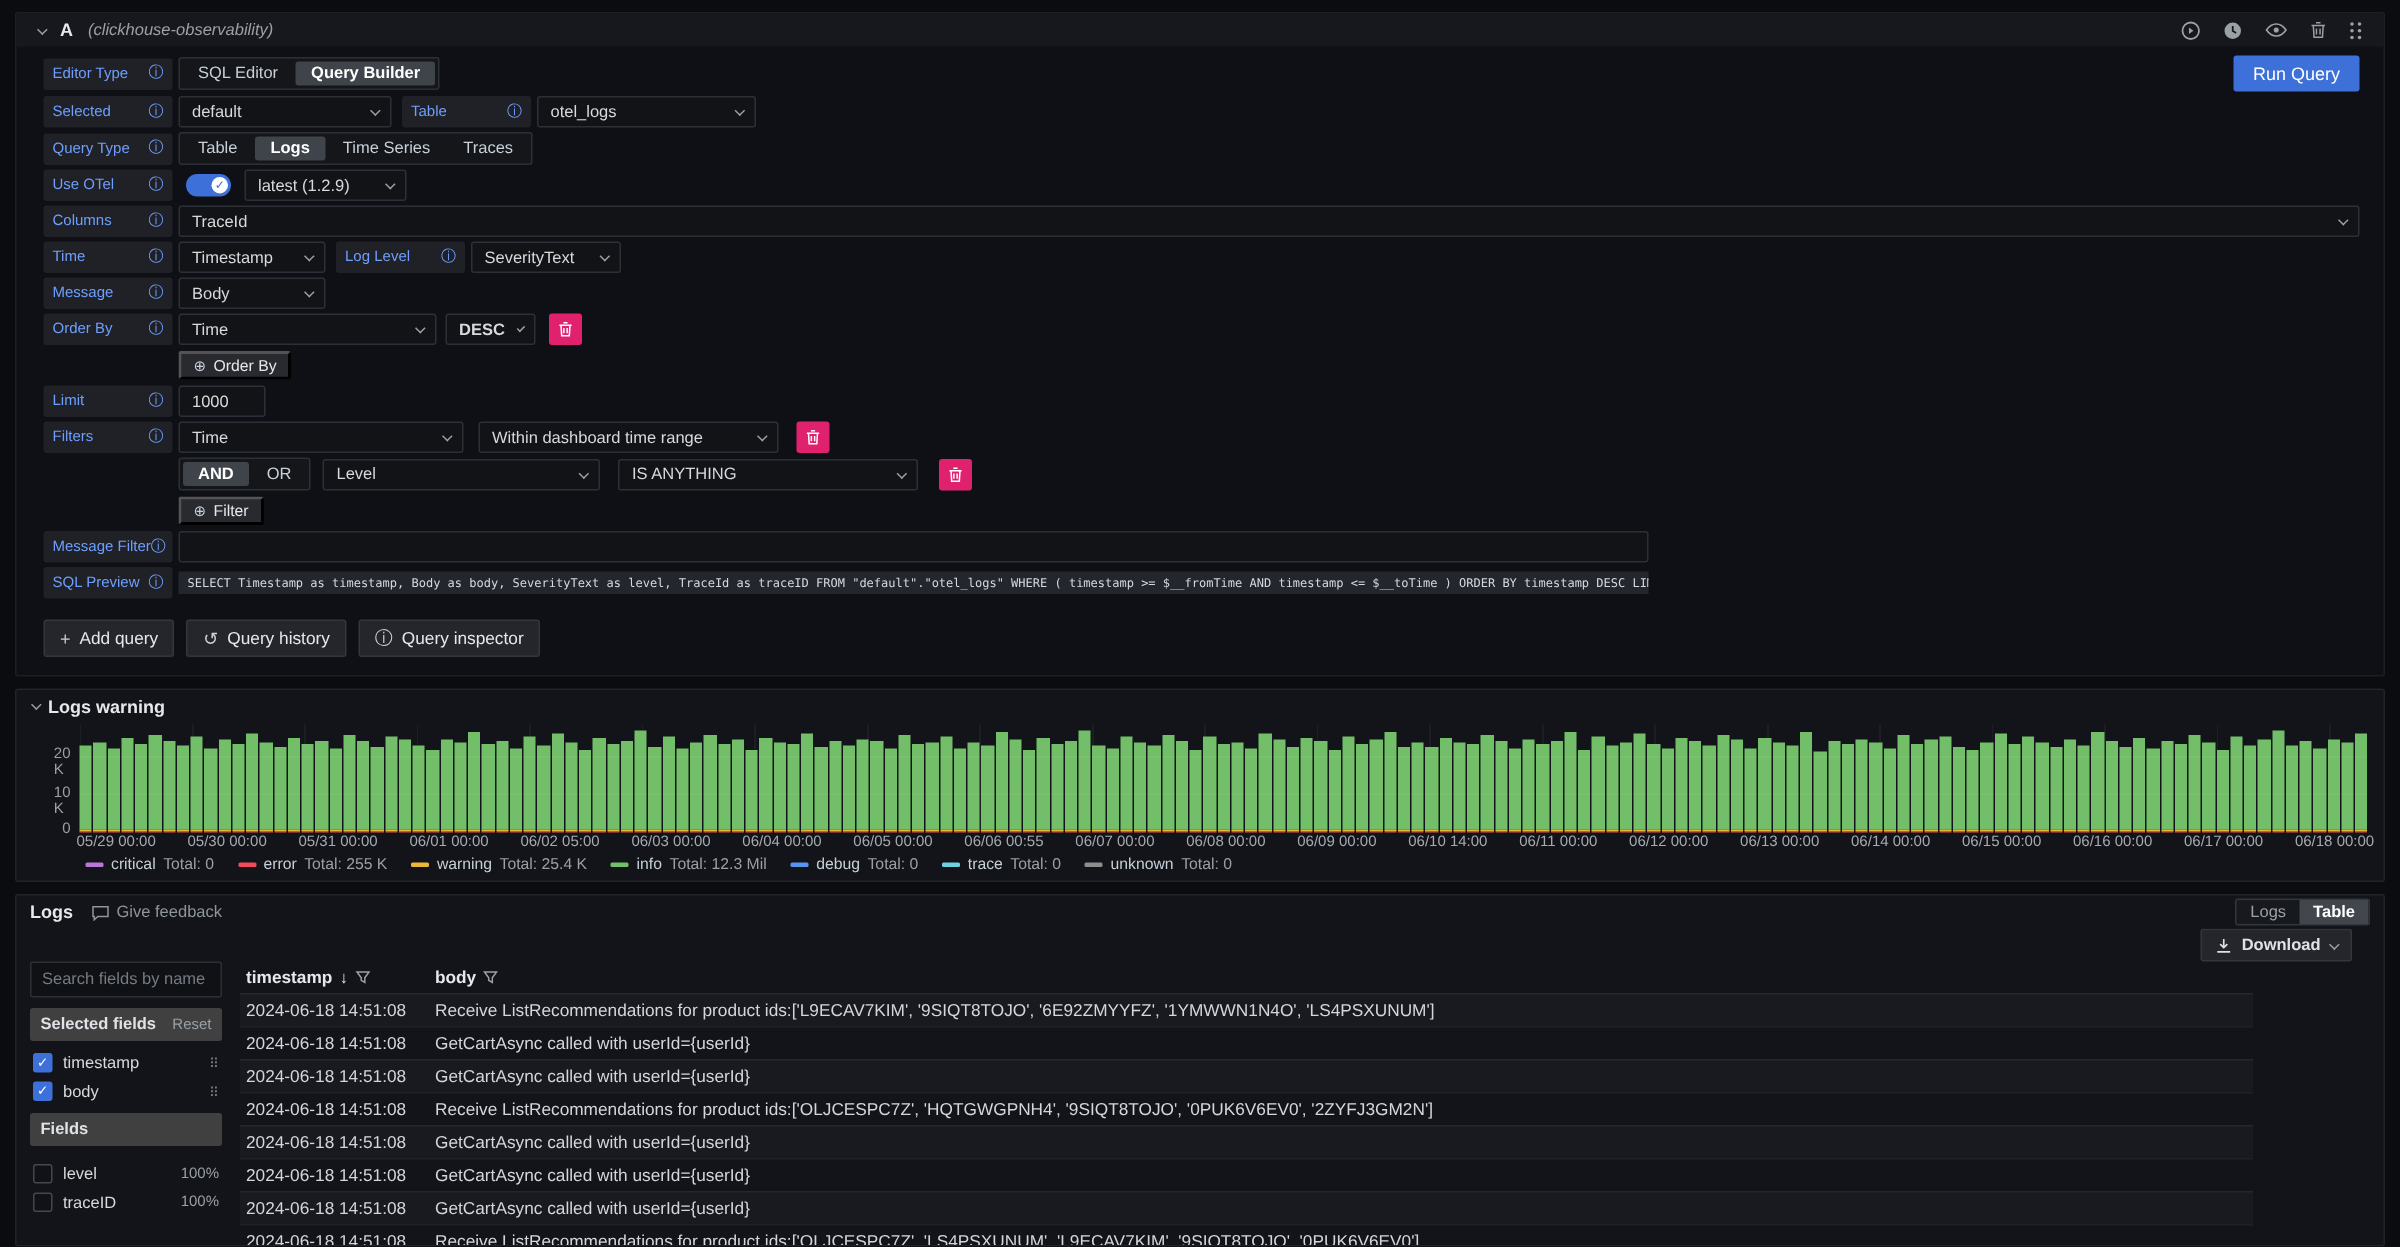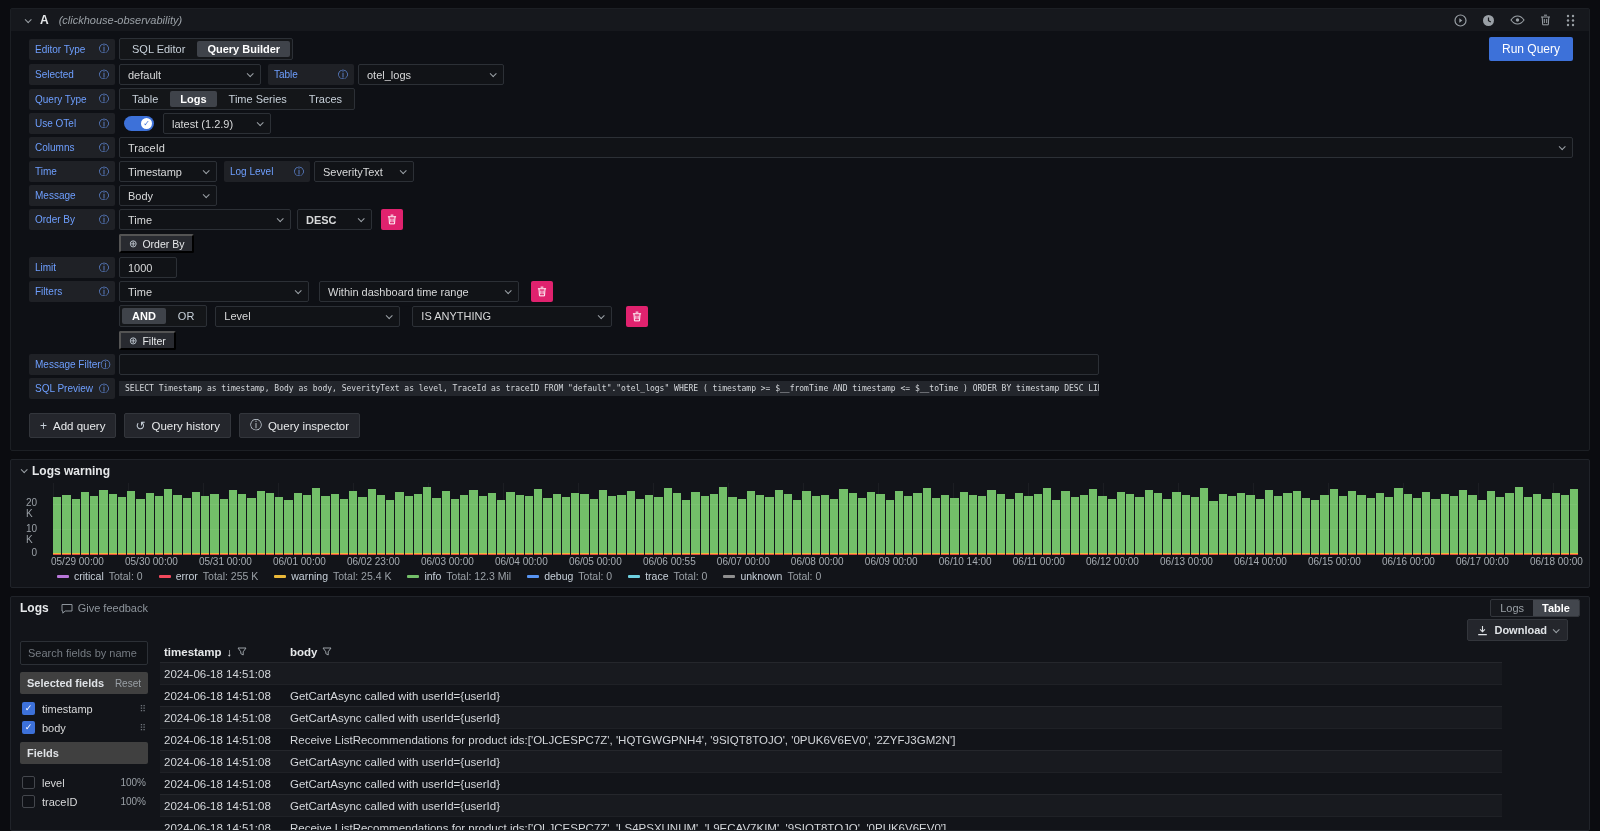--- a/index.html
+++ b/index.html
@@ -35,21 +35,21 @@
   .btn-sec .g { color:#c7d0d9; font-size:12px; }
 
   
   .panel { background:#121419; border:1px solid #202329; border-radius:2px; }
   .pv-header { height:21px; display:flex; align-items:center; gap:6px; padding:0 10px; }
   .pv-title { font-weight:700; font-size:12px; color:#e6e8ea; }
 
   
   .chart-wrap { display:flex; padding:2px 12px 0 6px; }
   .y-axis { width:36px; position:relative; height:72px; }
-  .y-axis span { position:absolute; right:16px; font-size:10px; color:#9aa0a6;margin-left:24px; }
+  .y-axis span { position:absolute; right:6px; font-size:10px; color:#9aa0a6;margin-left:24px; }
   .bars { flex:1; height:72px; display:flex; align-items:flex-end; gap:1px; position:relative;
           background-image:repeating-linear-gradient(90deg, rgba(255,255,255,0.045) 0 1px, transparent 1px 75px); }
   .gridline { position:absolute; left:0; right:0; height:1px; background:rgba(255,255,255,0.05); }
   .bar { flex:1; display:flex; flex-direction:column; justify-content:flex-end; height:100%; }
   .bar-green { background:#73bf69; }
   .bar-base { height:2px; background:linear-gradient(to bottom,#eab839 0 1px,#e24d42 1px 2px); }
   .x-axis { display:flex; justify-content:space-between; padding:1px 6px 0 40px; font-size:10px; color:#a5abb1; }
   .legend { display:flex; align-items:center; gap:16px; padding:3px 10px 5px 46px; font-size:10.5px; }
   .lg-item { display:flex; align-items:center; gap:5px; cursor:pointer; }
   .sw { width:12px; height:3px; border-radius:1px; display:inline-block; }
@@ -240,21 +240,21 @@
 
       <div class="qe-row">
         <div class="chip">
           <span>Order By</span>
           <span class="info-icon">ⓘ</span>
         </div>
         <div class="dd" style="width:172px">
           <span>Time</span>
             <i class="chev"></i>
         </div>
-        <div class="dd" style="width:75px;margin-left:2px">
+        <div class="dd" style="width:60px;margin-left:2px">
           <span style="font-weight:700">DESC</span>
             <i class="chev"></i>
         </div>
         <button class="trash-btn" style="margin-left:5px">
           <svg width="10" height="11" viewBox="0 0 11 12">
               <path d="M1 3h9M4 1.2h3M2.2 3l.5 7.8h5.6L8.8 3M4.3 5v4M6.7 5v4" stroke="#fff" stroke-width="1.1" fill="none"></path>
             </svg>
         </button>
       </div>
 
@@ -1027,21 +1027,21 @@
             <div class="bar-green" style="height: 88.5714%;"></div>
             <div class="bar-base"></div>
           </div>
         </div>
     </div>
     <div class="x-axis">
         <span>05/29 00:00</span>
         <span>05/30 00:00</span>
         <span>05/31 00:00</span>
         <span>06/01 00:00</span>
-        <span>06/02 23:00</span>
+        <span>06/02 05:00</span>
         <span>06/03 00:00</span>
         <span>06/04 00:00</span>
         <span>06/05 00:00</span>
         <span>06/06 00:55</span>
         <span>06/07 00:00</span>
         <span>06/08 00:00</span>
         <span>06/09 00:00</span>
         <span>06/10 14:00</span>
         <span>06/11 00:00</span>
         <span>06/12 00:00</span>
@@ -1164,20 +1164,21 @@
             <div class="c-body">
               <span>body</span>
               <svg width="10" height="10" viewBox="0 0 10 10">
                   <path d="M1 1h8L6.2 4.8V8L3.8 6.6V4.8L1 1z" fill="none" stroke="#9aa0a6" stroke-width="1"></path>
                 </svg>
             </div>
           </div>
           <div>
               <div class="trow">
                 <div class="c-ts">2024-06-18 14:51:08</div>
+                <div class="c-body">Receive ListRecommendations for product ids:['L9ECAV7KIM', '9SIQT8TOJO', '6E92ZMYYFZ', '1YMWWN1N4O', 'LS4PSXUNUM']</div>
               </div>
               <div class="trow">
                 <div class="c-ts">2024-06-18 14:51:08</div>
                 <div class="c-body">GetCartAsync called with userId={userId}</div>
               </div>
               <div class="trow">
                 <div class="c-ts">2024-06-18 14:51:08</div>
                 <div class="c-body">GetCartAsync called with userId={userId}</div>
               </div>
               <div class="trow">

